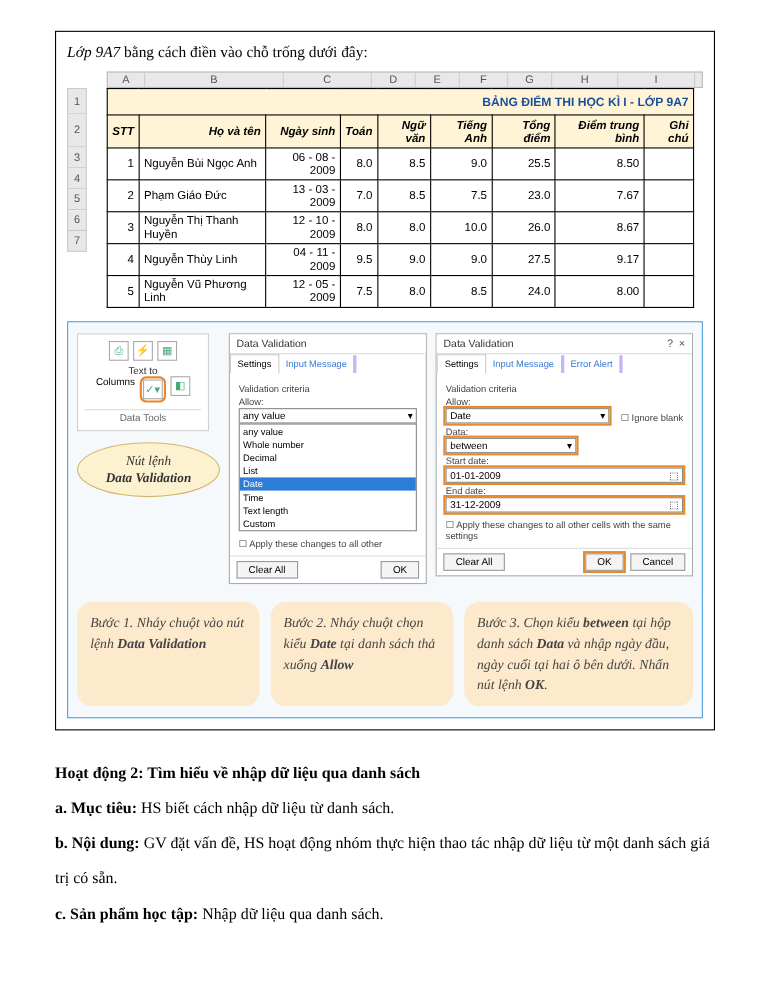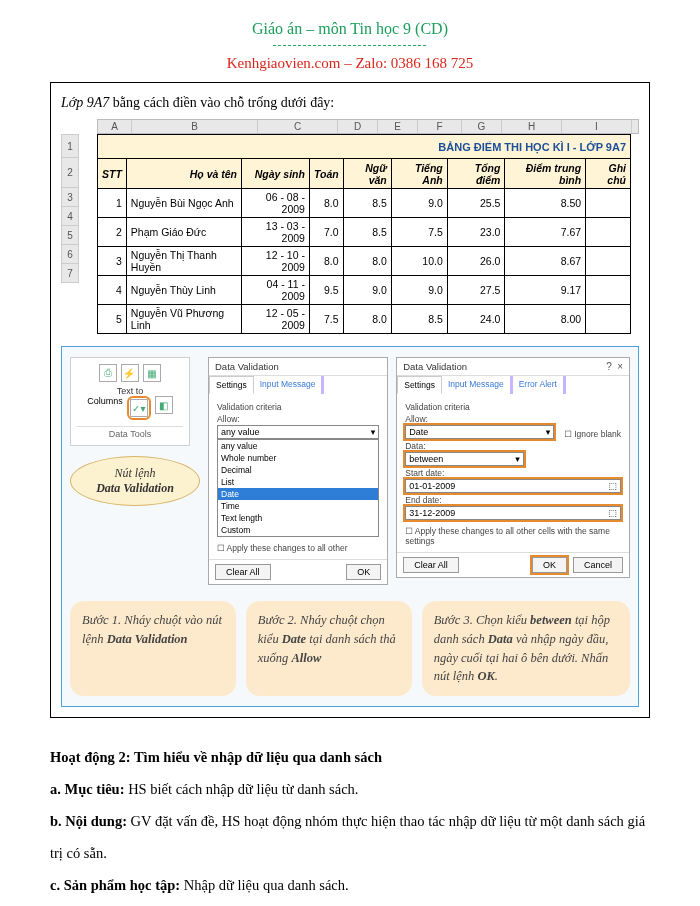--- a/index.html
+++ b/index.html
@@ -122,21 +122,21 @@
   .dlg-title {
     background: #fff;
     padding: 3px 6px;
     border-bottom: 1px solid #ddd;
     color: #333;
     display: flex;
     justify-content: space-between;
     align-items: center;
   }
   .closebtn { font-size: 10px; color: #555; }
-  .tabs { display: flex; font-size: 8.5px; }
+  .tabs { display: flex; font-size: 8.5px; align-items: center; }
   .tabs div { padding: 3px 6px; color: #3a7ad6; border-right: 3px solid #c4b5fd; }
   .tabs div.active { color: #000; border-bottom: 1px solid #fff; background: #fff; border-top: 1px solid #ccc; border-left: 1px solid #ccc; border-right: 1px solid #ccc; }
   .dlg-body { padding: 6px 8px; }
   .dlg-body label { display: block; color: #444; font-size: 8.5px; margin-top: 2px; }
   .sel {
     border: 1px solid #888;
     font-size: 9px;
     padding: 1px 3px;
     margin-top: 1px;
     display: flex; justify-content: space-between; align-items: center;
@@ -181,25 +181,20 @@
   }
   .step .bi { font-weight: bold; font-style: italic; }
 
   .body-text { margin-top: 24px; font-size: 14.5px; line-height: 2.2; }
   .body-text p { margin: 0; }
 </style>
 </head>
 <body>
 
 <div class="page">
-  <div class="header">
-    <div class="header-title">Giáo án – môn Tin học 9 (CD)</div>
-    <div class="header-sep">-------------------------------</div>
-    <div class="header-sub">Kenhgiaovien.com – Zalo: 0386 168 725</div>
-  </div>
 
   <div class="content-box">
     <div class="intro-line">
       <span class="ital">Lớp 9A7</span><span> bằng cách điền vào chỗ trống dưới đây:</span>
     </div>
 
     <div class="sheet-wrap">
       <div class="col-headers" id="colhdrs">
           <div>A</div>
           <div>B</div>

